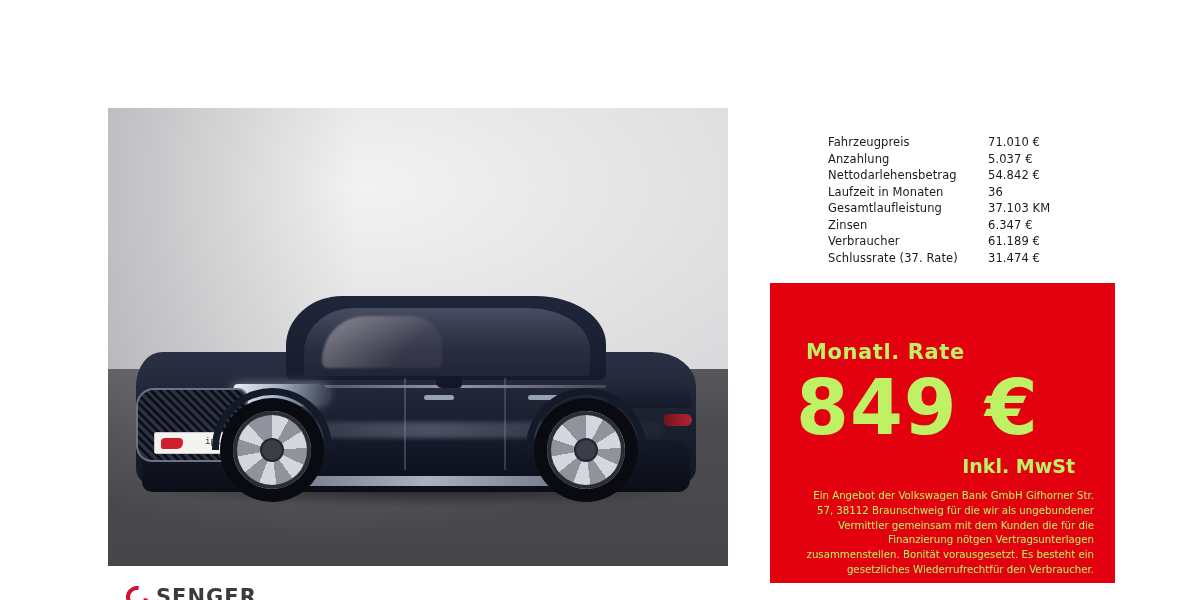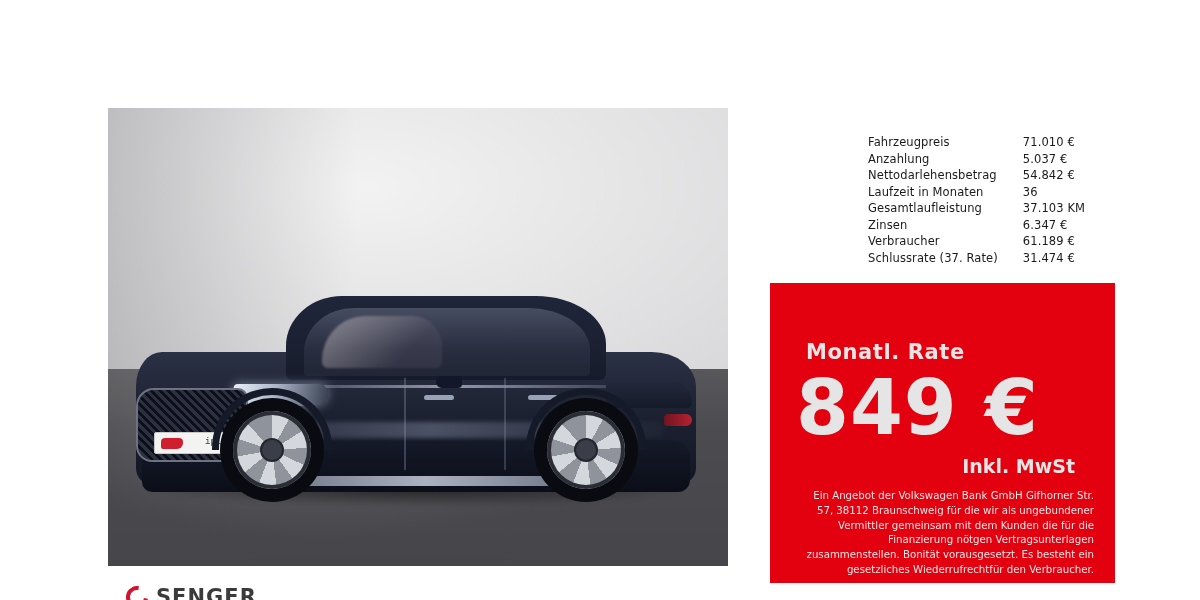--- a/index.html
+++ b/index.html
@@ -191,34 +191,33 @@
     left: 828px;
     top: 134px;
     width: 340px;
   }
   .fin-row {
     display: flex;
     font-size: 11.5px;
     line-height: 16.5px;
     color: #1a1a1a;
     letter-spacing: 0.1px;
-    margin-left: 40px;
   }
   .fin-label { width: 160px; }
   .fin-value { width: 150px; }
 
   
   .offer {
     position: absolute;
     left: 770px;
     top: 283px;
     width: 345px;
     height: 300px;
     background: #e3000f;
-    color: #e5e5e5;
+    color: #bef264;
   }
   .offer-title {
     position: absolute;
     left: 36px;
     top: 57px;
     font-size: 21px;
     font-weight: bold;
     letter-spacing: 0.6px;
   }
   .offer-rate {

